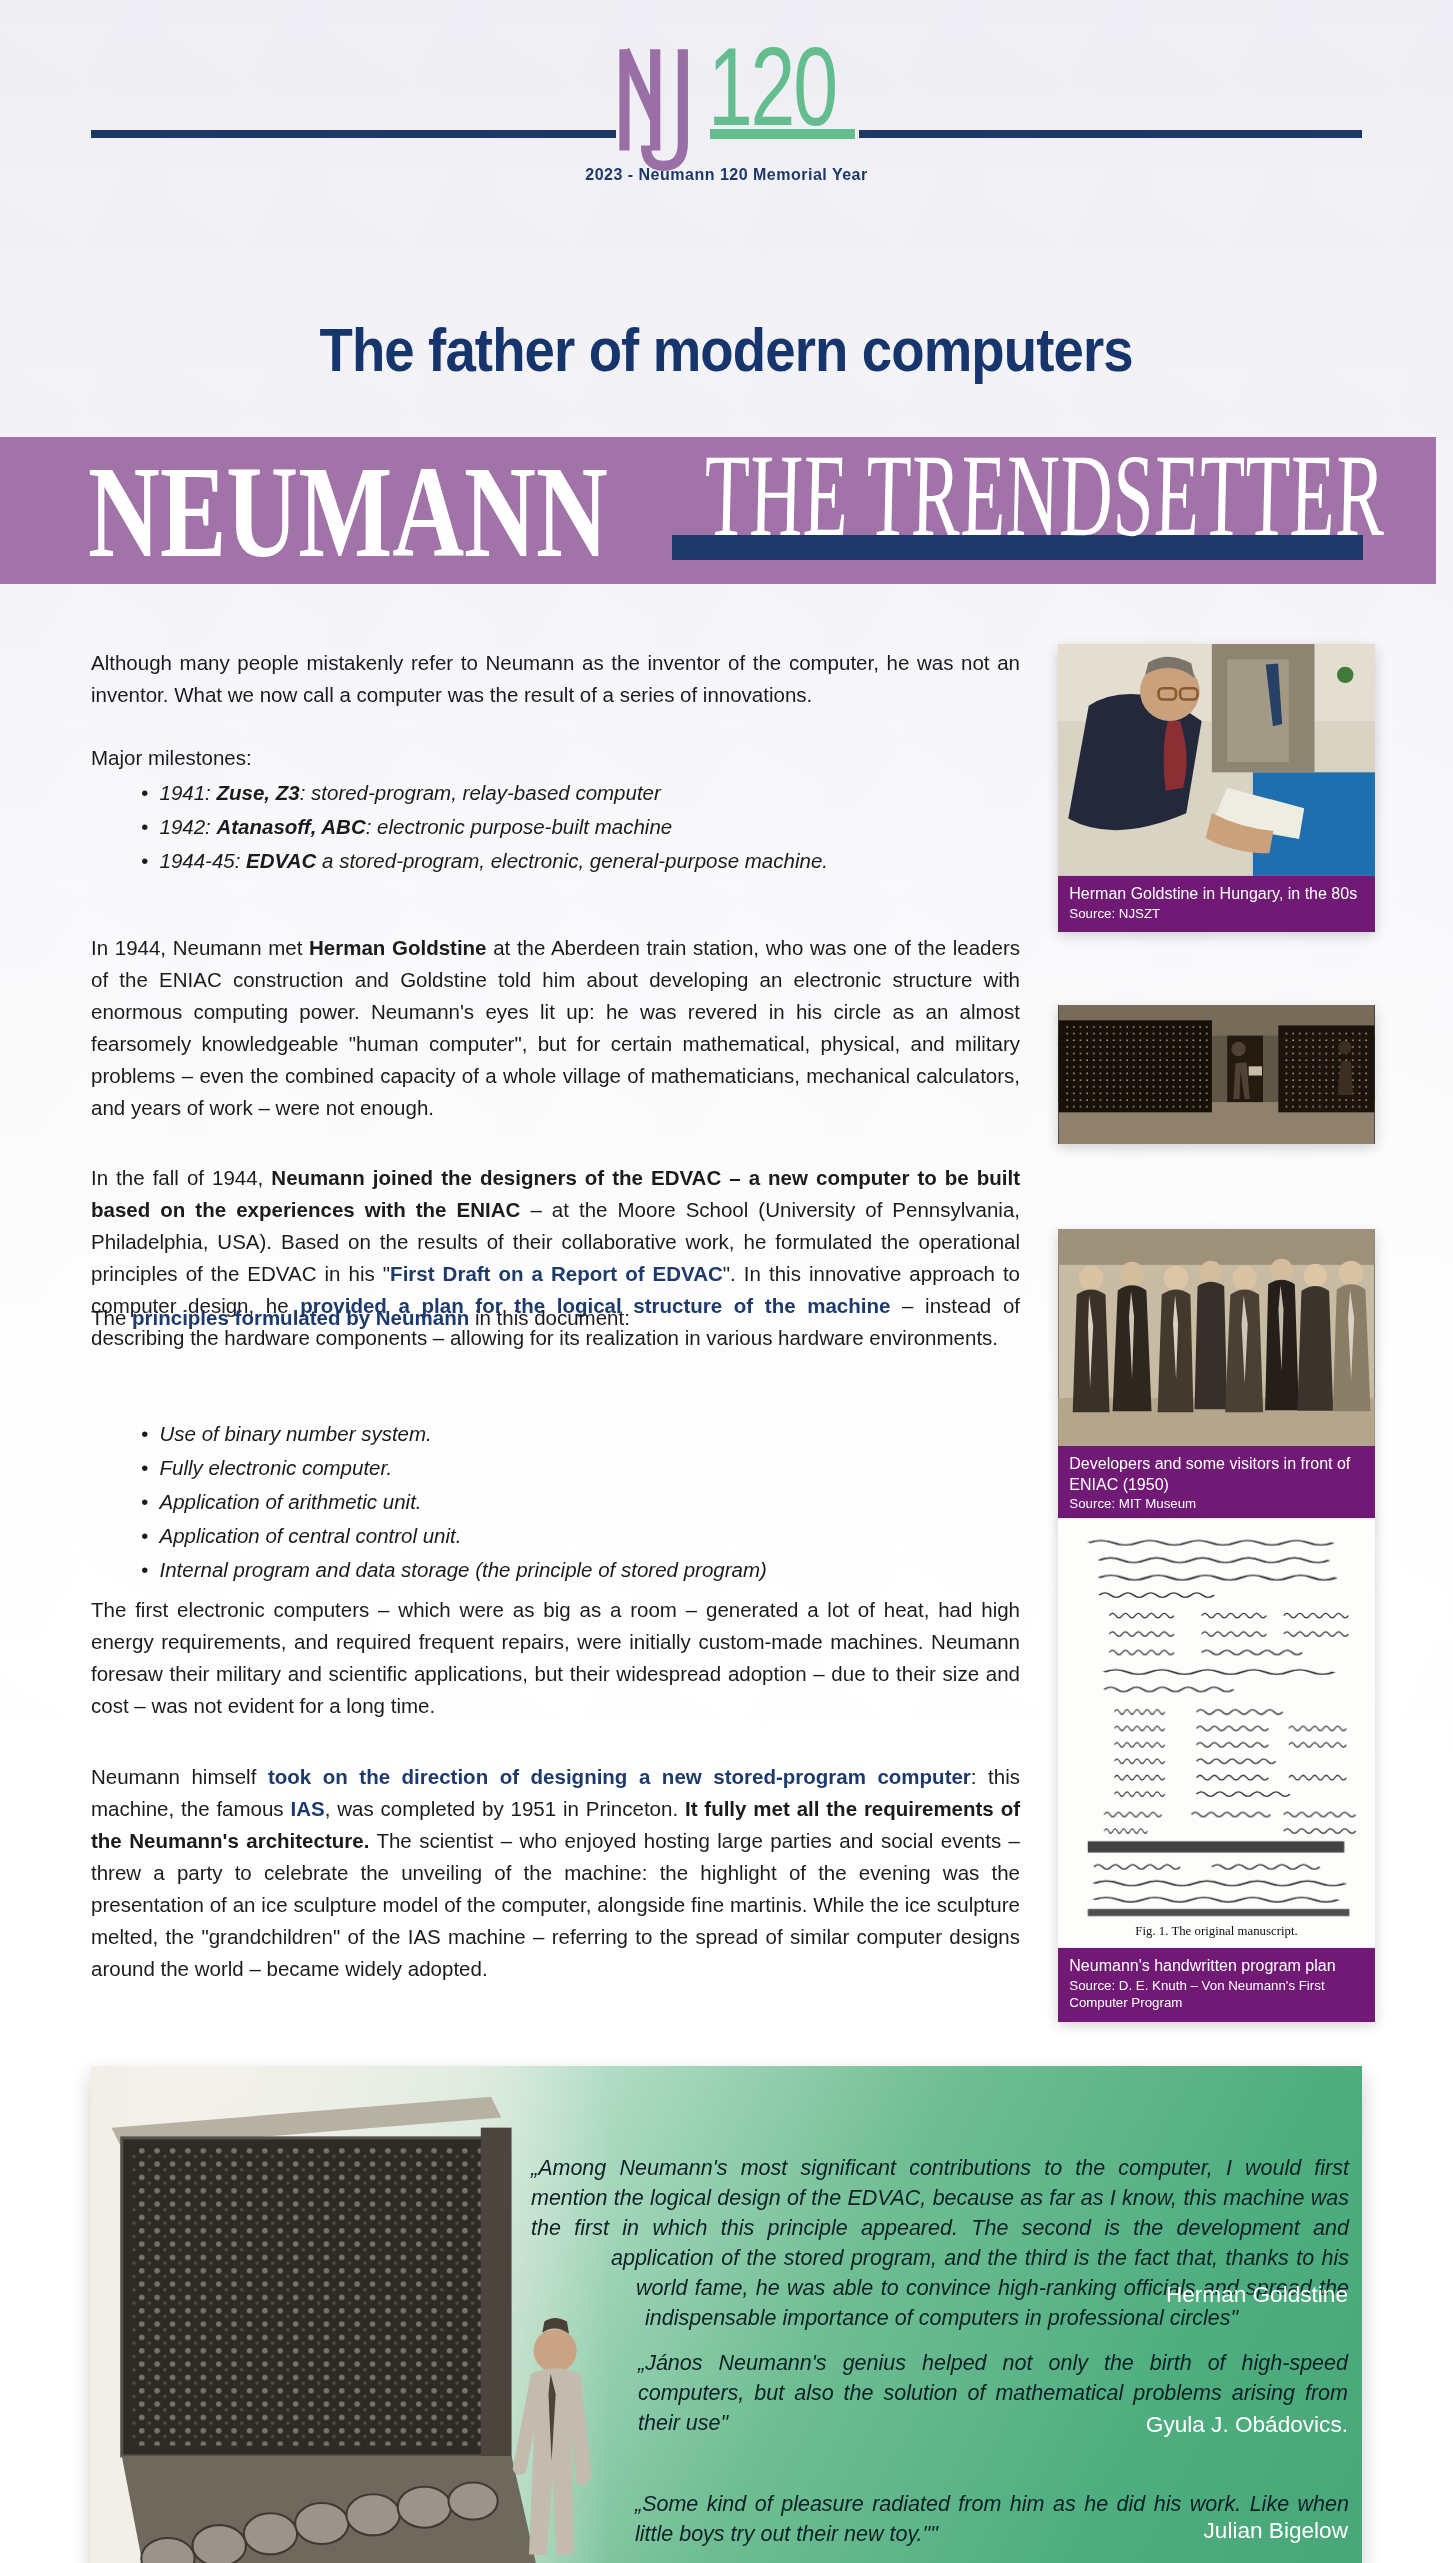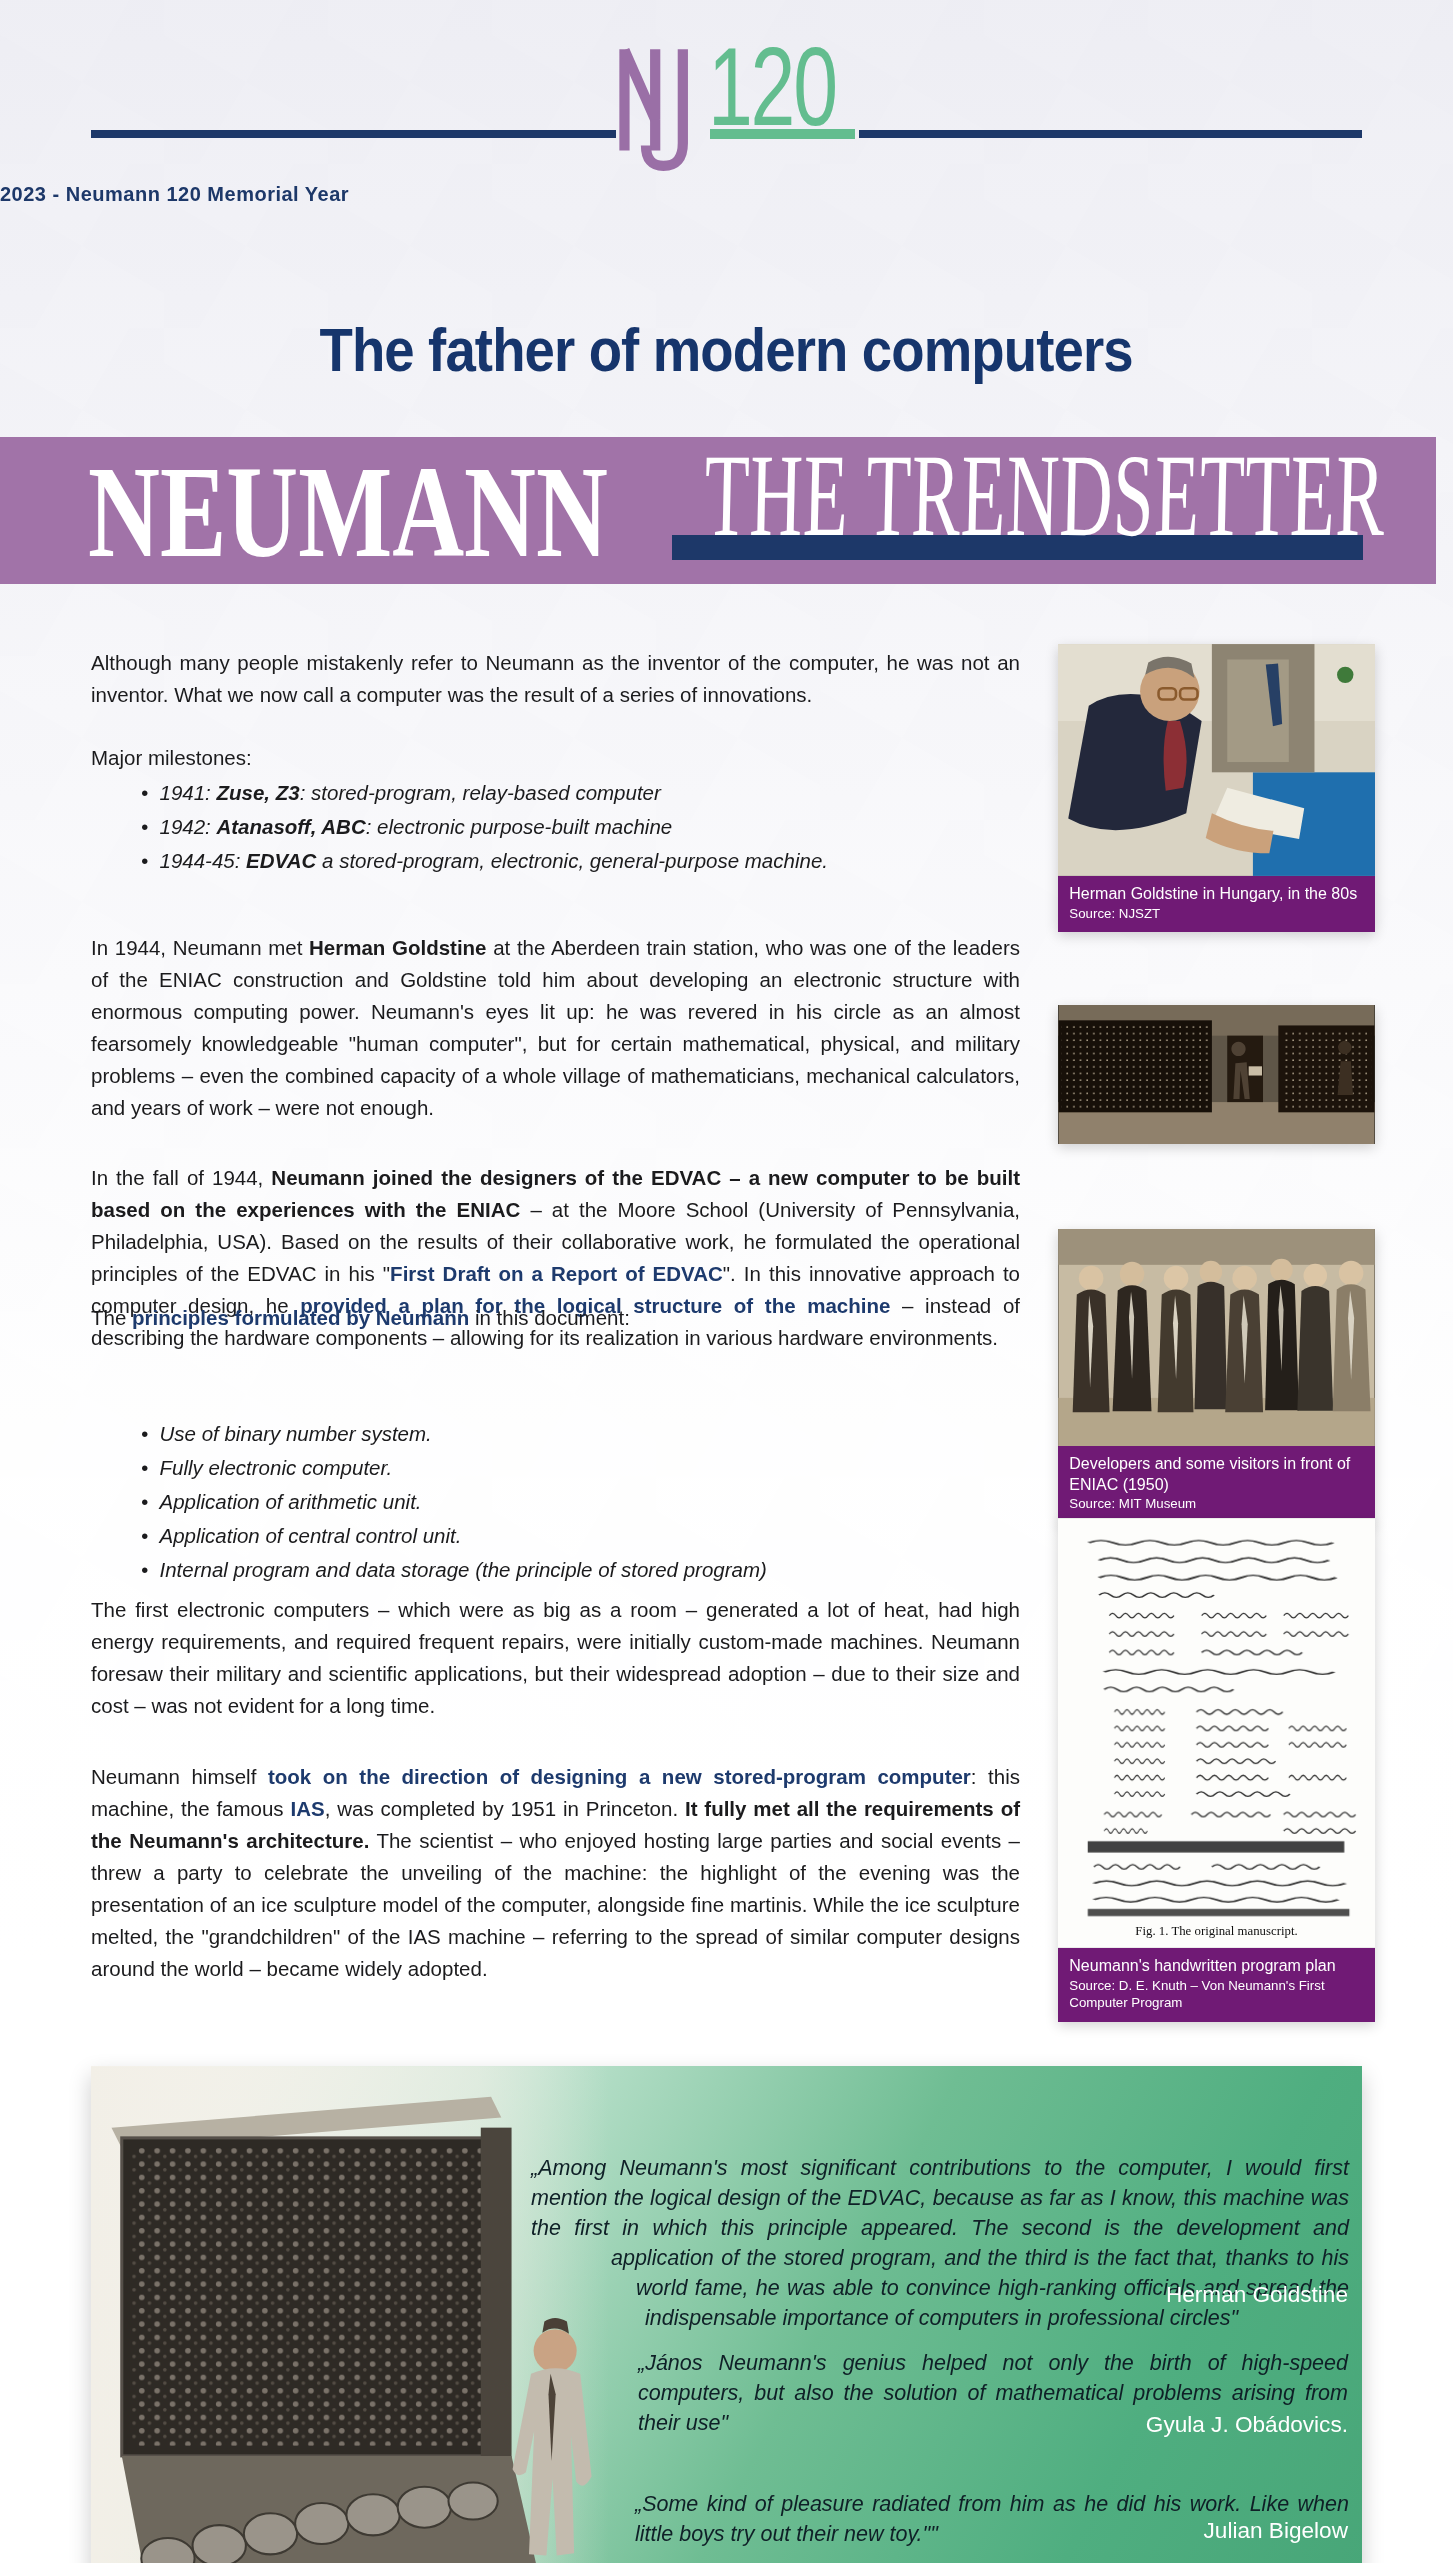--- a/index.html
+++ b/index.html
@@ -11,22 +11,22 @@
         rgba(250,250,252,.9) 30%, rgba(255,255,255,.96) 48%, #ffffff 66%, #ffffff 100%),
       repeating-conic-gradient(from 30deg, #e7e7ef 0 25%, #f1f1f6 0 50%) 0 0 / 164px 164px,
       #f2f2f6;
   }
   
   .rule{position:absolute;height:8.2px;background:#1d3869;}
   .nj-logo{position:absolute;left:617px;top:43px;}
   .logo-120{position:absolute;left:708px;top:31px;font-size:112px;line-height:1;
     font-weight:400;color:#63bd8f;transform:scaleX(.72);transform-origin:left top;letter-spacing:-3.1px;}
   .logo-120-bar{position:absolute;left:710px;top:129px;width:145px;height:10.3px;background:#63bd8f;}
-  .memorial{position:absolute;left:0;right:0;top:183px;
-    font-size:20px;font-weight:700;color:#1d3869;letter-spacing:0.5px;}
+  .memorial{position:absolute;left:0;right:0;top:166px;text-align:center;
+    font-size:16px;font-weight:700;color:#1d3869;letter-spacing:0.5px;}
   .page-title{position:absolute;left:0;right:0;top:314px;text-align:center;color:#16356c;}
   .page-title span{display:inline-block;font-size:62px;font-weight:700;letter-spacing:-1px;
     transform:scaleX(.88);transform-origin:center;}
   
   .banner{position:absolute;left:0;top:437px;width:1436px;height:147px;background:#a173a8;font-family:Liberation Serif, serif;}
   .banner .neumann{position:absolute;left:88px;top:13.3px;font-size:131px;line-height:.95;
     font-weight:700;color:#fff;transform:scaleX(.76);transform-origin:left top;}
   .banner .navybar{position:absolute;left:672px;top:98px;width:691px;height:24.6px;background:#1d3869;}
   .banner .trendsetter{position:absolute;left:706px;top:-6.2px;font-size:118px;line-height:1.1;
     font-weight:400;color:#fff;transform:scaleX(.62) skewX(-2deg);transform-origin:left top;

